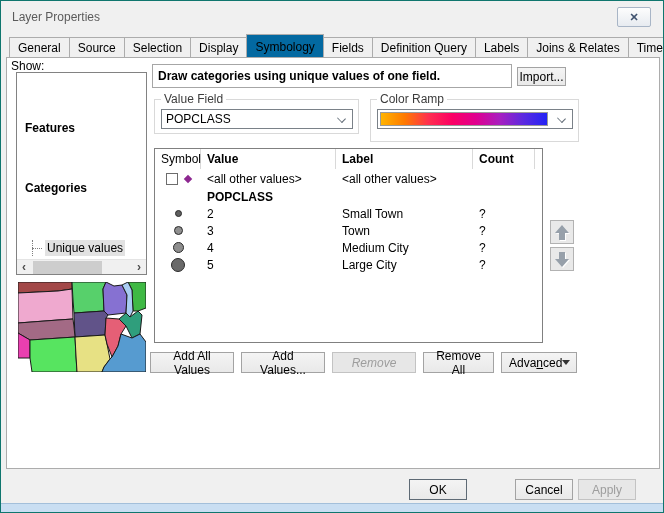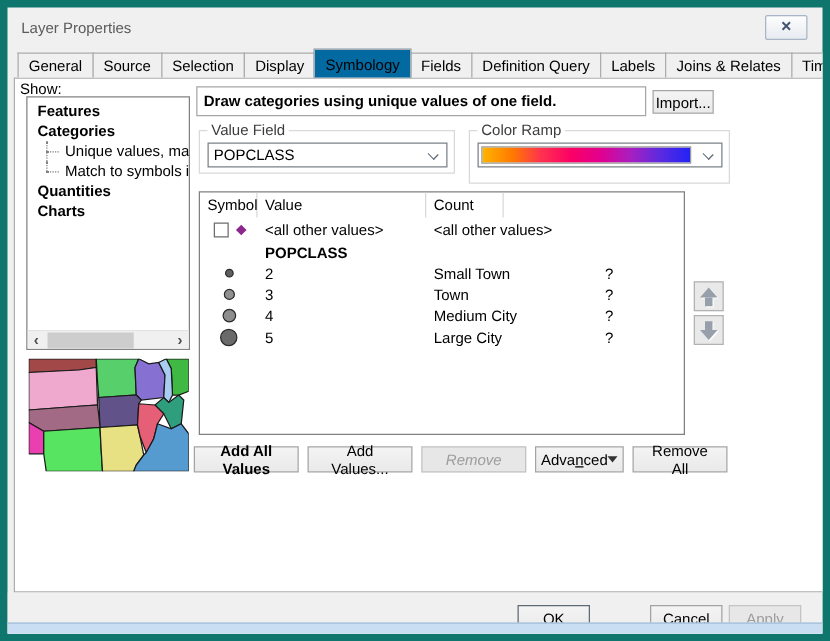--- a/index.html
+++ b/index.html
@@ -1,19 +1,19 @@
 <!DOCTYPE html>
 <html><head>
 <meta charset="utf-8">
 <style>
   html,body{margin:0;padding:0;background:#dcdcdc;}
   *{box-sizing:border-box;}
   .dialog{
     position:relative;width:664px;height:513px;
-    background:#f0f0f0;border:6px solid #0f766e;
+    background:#f0f0f0;border:1px solid #0f766e;
     font-family:"Liberation Sans",sans-serif;font-size:12px;color:#000;
     overflow:hidden;
   }
   .titlebar{position:absolute;left:0;top:0;right:0;height:32px;display:flex;align-items:center;padding-left:11px;}
   .title{color:#5b5b5b;font-size:12px;}
   .close-btn{
     position:absolute;top:6px;right:12px;width:34px;height:20px;
     background:linear-gradient(#fdfdfd,#e7ebf0);border:1px solid #a8b5c6;border-radius:2px;
     display:flex;align-items:center;justify-content:center;cursor:default;
   }
@@ -23,21 +23,21 @@
   .tab{
     height:20px;padding:3px 8px 2px 8px;background:#f0f0f0;
     border:1px solid #acacac;border-bottom:none;margin-right:-1px;white-space:nowrap;
   }
   .tab.active{background:#0369a1;height:23px;margin-top:-3px;padding-top:5px;position:relative;z-index:4;}
   
   .page{position:absolute;left:5px;top:56px;width:654px;height:412px;background:#fff;border:1px solid #acacac;}
   .show-label{position:absolute;left:4px;top:1px;}
   .listbox{position:absolute;left:9px;top:14px;width:131px;height:203px;border:1px solid #828282;background:#fff;overflow:hidden;}
   .tree{padding-top:3px;}
-  .titem{height:16px;line-height:16px;white-space:nowrap;padding-left:6px;position:relative;overflow:hidden;}
+  .titem{height:16px;line-height:16px;white-space:nowrap;padding-left:6px;position:relative;overflow:hidden;margin-top:44px;}
   .titem.bold{font-weight:bold;}
   .titem.child{padding-left:28px;}
   .titem.child::before{content:"";position:absolute;left:15px;top:0;height:100%;border-left:1px dotted #808080;}
   .titem.child.last::before{height:8px;}
   .titem.child::after{content:"";position:absolute;left:15px;top:8px;width:10px;border-top:1px dotted #808080;}
   .tlabel{display:inline-block;padding:0 2px;}
   .tlabel.sel{background:#e2e2e2;}
   .hscroll{position:absolute;left:0;right:0;bottom:0;height:15px;background:#f0f0f0;display:flex;align-items:center;border-top:1px solid #e4e4e4;}
   .sb-arrow{width:14px;height:15px;display:flex;align-items:center;justify-content:center;color:#4d4d4d;font-size:12px;font-weight:bold;line-height:1;}
   .sb-track{flex:1;height:15px;position:relative;}
@@ -59,21 +59,21 @@
   .group-cr{left:363px;top:41px;width:209px;height:43px;}
   .combo{position:absolute;left:6px;top:9px;height:20px;background:#fff;border:1px solid #7a8188;display:flex;align-items:center;}
   .combo-vf{width:192px;padding-left:4px;}
   .combo-cr{width:196px;padding:2px;}
   .combo .chev{position:absolute;right:7px;top:5px;width:7px;height:7px;border-right:1.6px solid #5f6a75;border-bottom:1.6px solid #5f6a75;transform:rotate(45deg) scaleY(.8);}
   .ramp-bar{height:14px;width:168px;border:1px solid #9a9a9a;}
   
   .symtable{position:absolute;left:147px;top:90px;width:389px;height:195px;border:1px solid #808080;background:#fff;overflow:hidden;}
   .thead{display:flex;height:20px;align-items:center;}
   .thcell{height:20px;display:flex;align-items:center;padding-left:6px;border-right:1px solid #d9d9d9;}
-  .thcell.bold{font-weight:normal;}
+  .thcell.bold{font-weight:bold;}
   .trow{display:flex;align-items:center;height:17px;}
   .trow.tall{height:19px;}
   .tcell{padding-left:6px;white-space:nowrap;overflow:hidden;}
   .tcell.bold{font-weight:bold;}
   .symcell{display:flex;align-items:center;justify-content:center;}
   .circ{border-radius:50%;border:1px solid #2b2b2b;}
   .cbx{width:12px;height:12px;border:1px solid #6d6d6d;background:#fff;margin-right:7px;}
   .diamond{width:6px;height:6px;transform:rotate(45deg);}
   
   .movebtn{position:absolute;width:24px;height:24px;background:#e9e9e9;border:1px solid #b2b2b2;display:flex;align-items:center;justify-content:center;}
@@ -82,21 +82,21 @@
   .arr{position:relative;width:16px;height:15px;filter:drop-shadow(1px 1px 0 rgba(255,255,255,.95));}
   .arr .head{position:absolute;left:1px;border-left:7px solid transparent;border-right:7px solid transparent;}
   .arr .stem{position:absolute;left:5px;width:6px;height:7px;background:#97a0aa;}
   .arr-up .head{top:0;border-bottom:8px solid #97a0aa;}
   .arr-up .stem{top:8px;}
   .arr-dn .head{bottom:0;border-top:8px solid #97a0aa;}
   .arr-dn .stem{bottom:8px;}
   
   .actions{position:absolute;left:143px;top:294px;display:flex;gap:7px;}
   .actions .btn{height:21px;}
-  .actions .btn:nth-child(1){width:84px;font-weight:bold;}
+  .actions .btn:nth-child(1){width:84px;}
   .actions .btn:nth-child(2){width:84px;}
   .actions .btn:nth-child(3){width:84px;font-style:italic;}
   .actions .btn:nth-child(4){width:71px;}
   .actions .btn:nth-child(5){width:76px;justify-content:space-between;padding:0 7px;}
   .dd-caret{width:0;height:0;border-left:4px solid transparent;border-right:4px solid transparent;border-top:5px solid #333;}
   
   .footer{position:absolute;left:0;right:0;top:468px;height:36px;background:#f0f0f0;}
   .footer .btn{position:absolute;top:10px;width:58px;height:21px;}
   .btn-ok{left:408px;border-color:#5e6a75;}
   .btn-cancel{left:487px;margin-left:27px;}
@@ -129,20 +129,21 @@
     </div>
 
   <div class="page">
 
     <span class="show-label">Show:</span>
 
     <div class="listbox">
       <div class="tree">
           <div class="titem bold"><span class="tlabel">Features</span></div>
           <div class="titem bold"><span class="tlabel">Categories</span></div>
+          <div class="titem child"><span class="tlabel sel">Unique values</span></div>
           <div class="titem child"><span class="tlabel">Unique values, many</span></div>
           <div class="titem child last"><span class="tlabel">Match to symbols in a</span></div>
           <div class="titem bold"><span class="tlabel">Quantities</span></div>
           <div class="titem bold"><span class="tlabel">Charts</span></div>
         </div>
       <div class="hscroll">
         <span class="sb-arrow">‹</span>
         <span class="sb-track">
           <span class="sb-thumb"></span>
         </span>
@@ -185,20 +186,21 @@
       <div class="combo combo-cr">
         <div class="ramp-bar" id="ramp-bar" style="background: linear-gradient(90deg, rgb(255, 180, 0), rgb(255, 122, 0), rgb(255, 48, 80), rgb(251, 0, 101), rgb(224, 0, 143), rgb(168, 31, 192), rgb(91, 42, 224), rgb(35, 35, 245));"></div>
         <span class="chev"></span>
       </div>
     </div>
 
     <div class="symtable">
         <div class="thead">
           <div class="thcell" style="width: 46px;">Symbol</div>
           <div class="thcell bold" style="width: 135px;">Value</div>
+          <div class="thcell bold" style="width: 137px;">Label</div>
           <div class="thcell bold" style="width: 62px;">Count</div>
         </div>
         <div class="trow tall">
           <div class="symcell" style="width: 46px;">
             <span class="cbx"></span>
             <span class="diamond" style="background: rgb(141, 39, 144);"></span>
           </div>
           <div class="tcell" style="width: 135px;">&lt;all other values&gt;</div>
           <div class="tcell" style="width: 137px;">&lt;all other values&gt;</div>
           <div class="tcell" style="width: 62px;"></div>
@@ -259,25 +261,25 @@
         <button class="btn">
           <span>Add All Values</span>
         </button>
         <button class="btn">
           <span>Add Values...</span>
         </button>
         <button class="btn disabled">
           <span>Remove</span>
         </button>
         <button class="btn">
+          <span>Remove All</span>
+        </button>
+        <button class="btn">
           <span>Adva<u>n</u>ced</span>
           <span class="dd-caret"></span>
-        </button>
-        <button class="btn">
-          <span>Remove All</span>
         </button>
       </div>
   </div>
 
   <div class="footer">
     <button class="btn btn-ok">OK</button>
     <button class="btn btn-cancel">Cancel</button>
     <button class="btn btn-apply disabled">Apply</button>
   </div>
 

